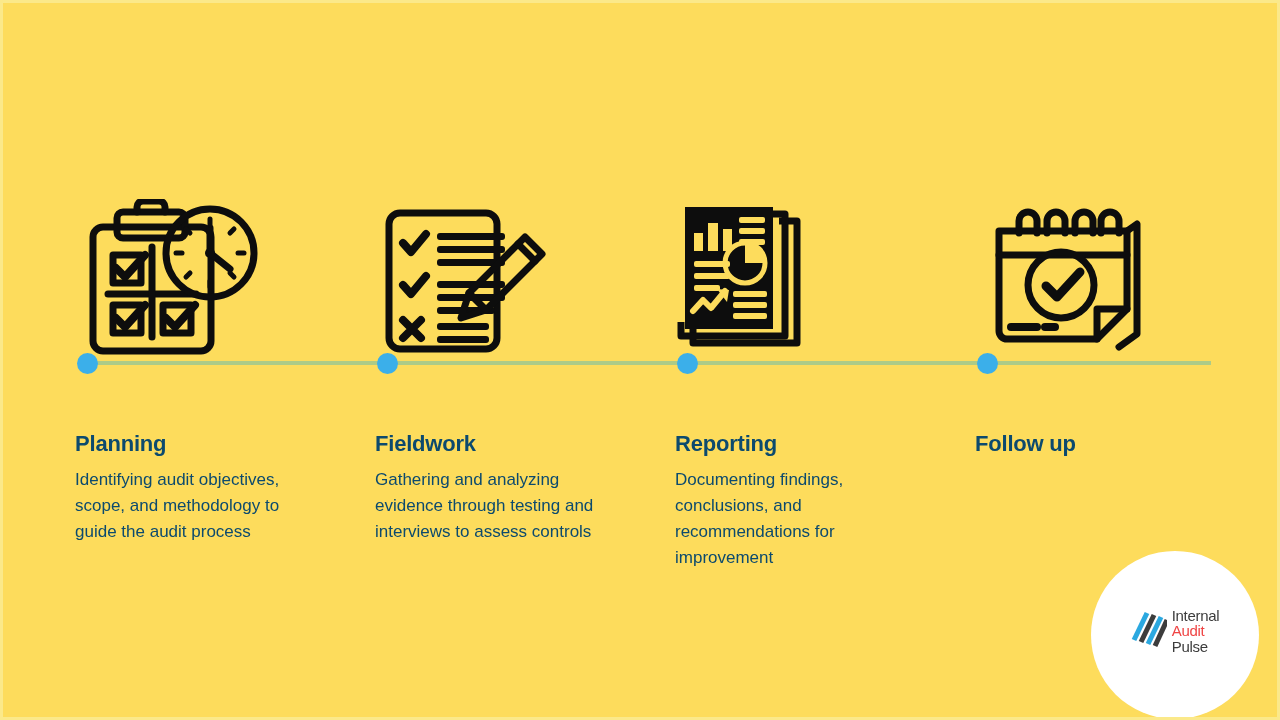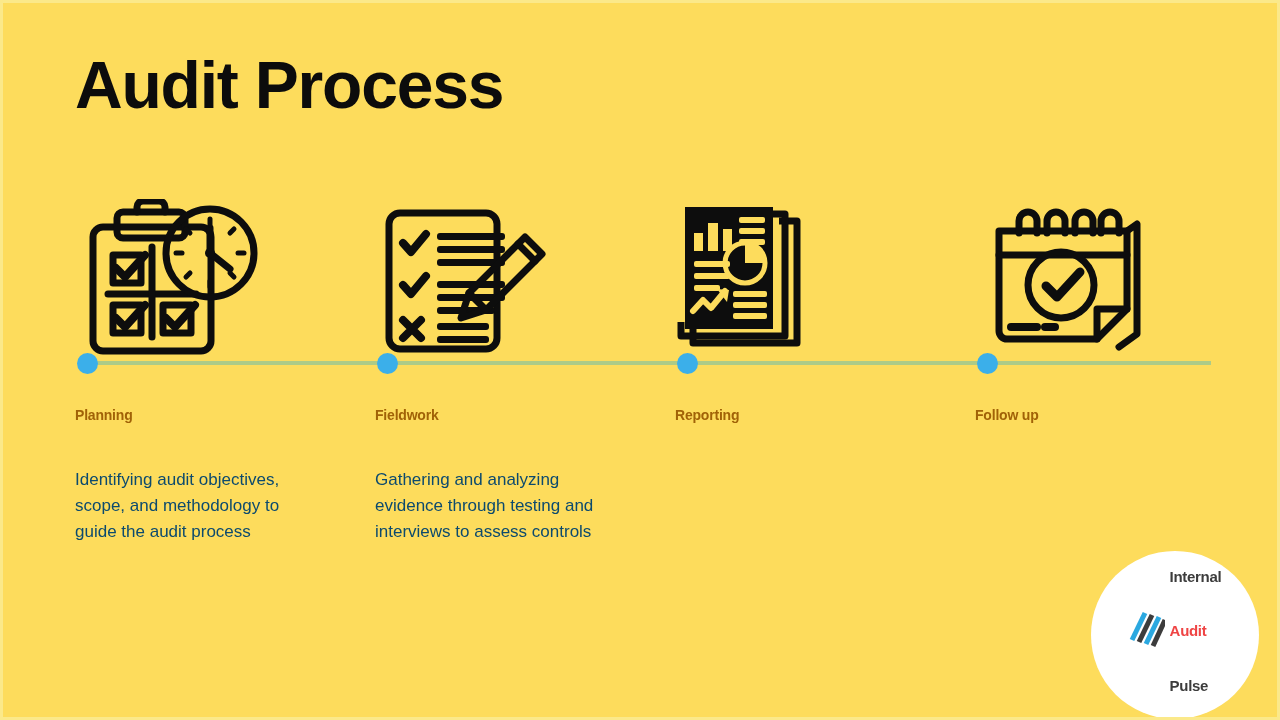--- a/index.html
+++ b/index.html
@@ -59,24 +59,24 @@
     top: 196px;
     width: 300px;
   }
   .icon-box {
     position: relative;
     height: 160px;
     width: 190px;
   }
   .step-title {
     position: absolute;
-    top: 208px;
-    font-size: 14px;
+    top: 232px;
+    font-size: 22px;
     font-weight: 700;
-    color: #a16207;
+    color: #0c4a6e;
     white-space: nowrap;
     letter-spacing: -.2px;
   }
   .step-desc {
     position: absolute;
     top: 268px;
     width: 240px;
     font-size: 17px;
     line-height: 26px;
     color: #0c4a6e;
@@ -100,33 +100,31 @@
     display: flex;
     align-items: center;
     gap: 5px;
     transform: translateY(-4px);
   }
   #logo-words {
     display: flex;
     flex-direction: column;
     line-height: 1.02;
     font-size: 15px;
-    font-weight: 700;
+    font-weight: 400;
     letter-spacing: -.3px;
-    gap: 39px;
   }
   .lw-dark { color: #3c3c3c; }
   .lw-blue { color: #ef4444; }
 </style>
 </head>
 <body>
 
 <div id="slide">
 
-  <div id="title">Audit Process</div>
 
   <div id="timeline-line"></div>
   <div class="tl-dot" style="left:74px;"></div>
   <div class="tl-dot" style="left:374px;"></div>
   <div class="tl-dot" style="left:674px;"></div>
   <div class="tl-dot" style="left:974px;"></div>
 
   <div class="col" style="left:72px;">
     <div class="icon-box">
       <svg width="190" height="160" viewBox="0 0 190 160">
@@ -242,20 +240,21 @@
           <path d="M70 64 L70 44 A20 20 0 0 1 90 64 Z" fill="#FDDC5C"></path>
         </g>
 
         <g fill="none" stroke="#FDDC5C" stroke-width="6" stroke-linejoin="round" stroke-linecap="round">
           <path d="M18 112 l10 -11 l8 8 l14 -17"></path>
         </g>
         <path d="M42 90 l12 1 l-2 12 z" fill="#FDDC5C"></path>
       </svg>
     </div>
     <div class="step-title">Reporting</div>
+    <div class="step-desc">Documenting findings, conclusions, and recommendations for improvement</div>
   </div>
 
   <div class="col" style="left:972px;">
     <div class="icon-box">
       <svg width="190" height="160" viewBox="0 0 190 160">
         <g fill="none" stroke="#0d0d0d" stroke-width="7" stroke-linejoin="round" stroke-linecap="round">
 
           <path d="M152 32 l10 -7 v110 l-18 13"></path>
 
           <path d="M24 32 h128 v78 l-30 30 h-90 a8 8 0 0 1 -8 -8 z"></path>

